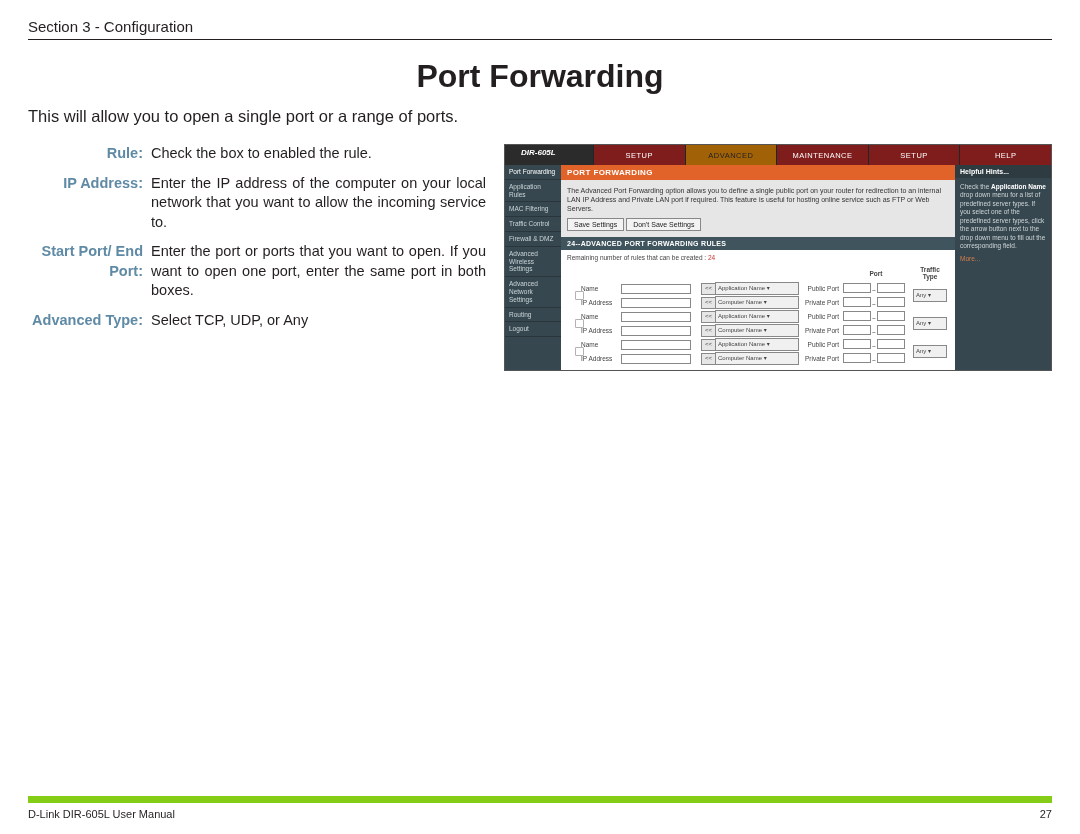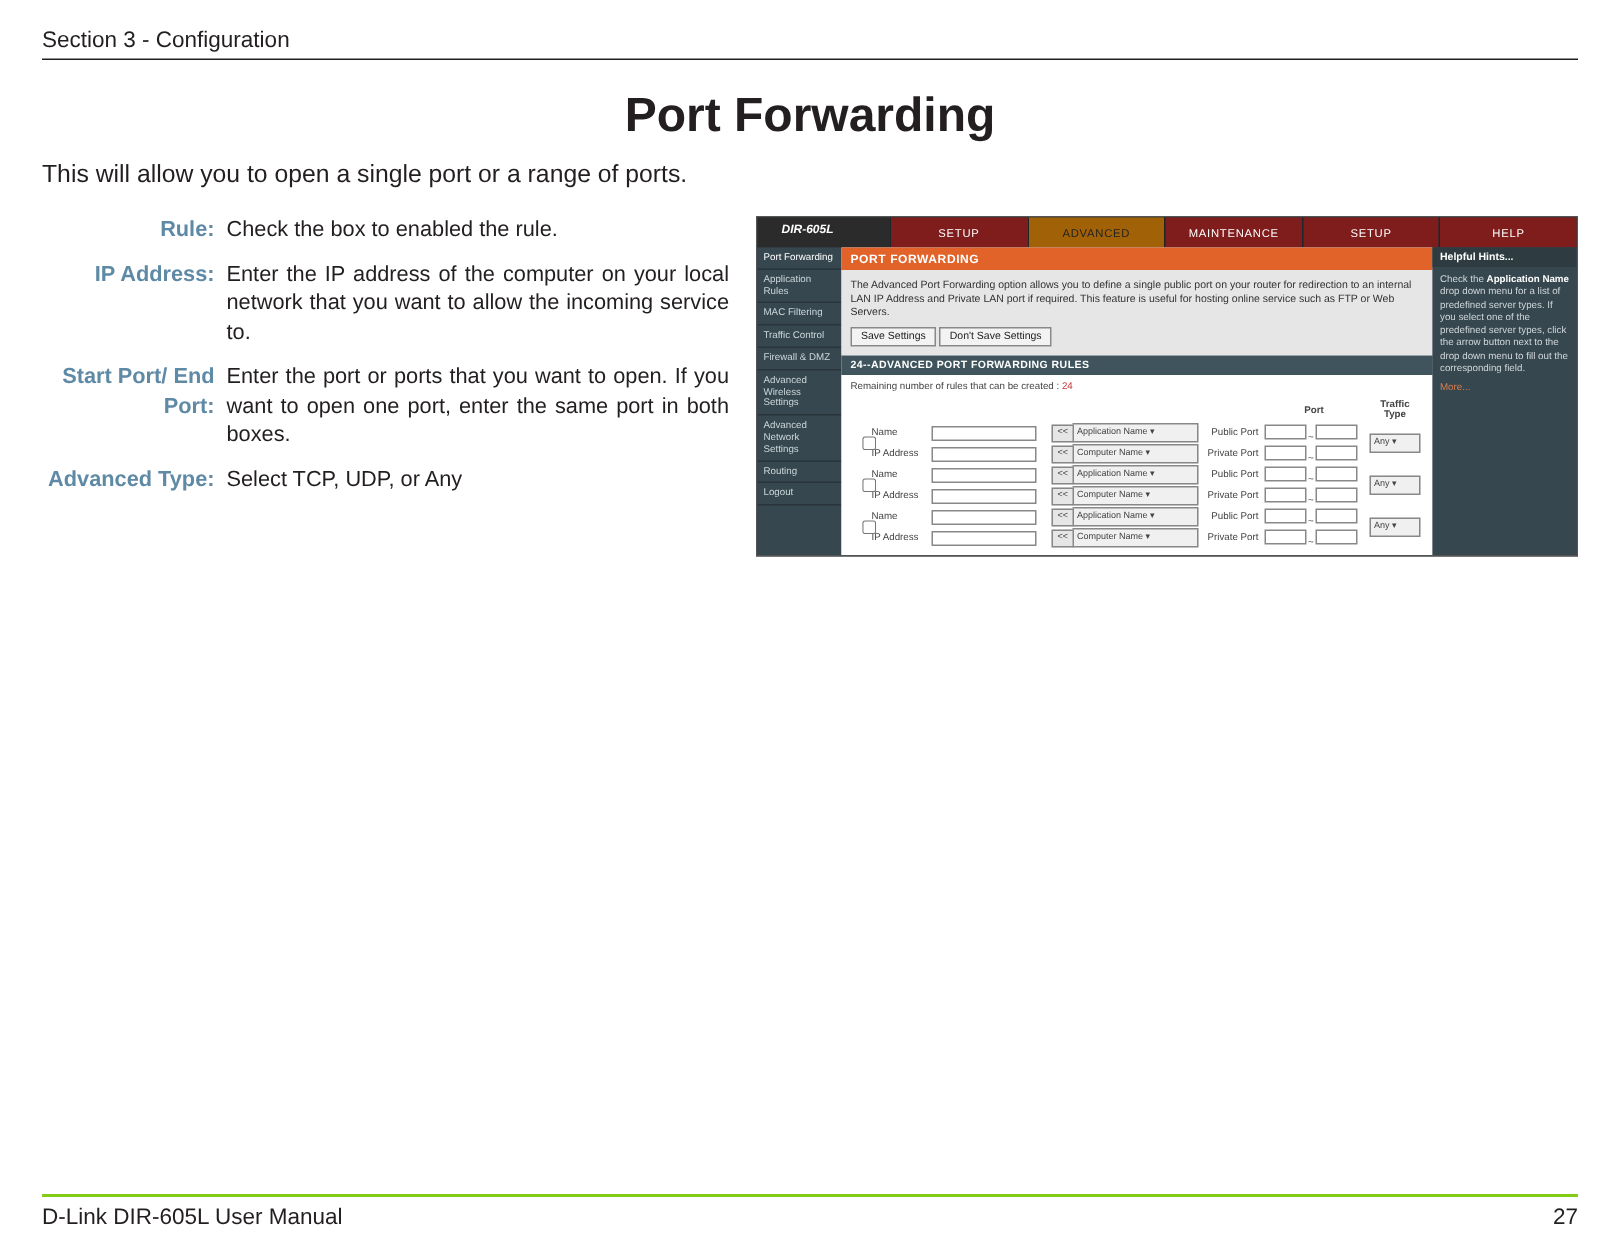--- a/index.html
+++ b/index.html
@@ -186,23 +186,23 @@
     color: #cfd6d9;
     line-height: 1.3;
   }
   .hints-body .b { font-weight: 700; color: #fff; }
   .hints-body .more { color: #d67d4d; display: block; margin-top: 4px; }
   .footer {
     position: absolute;
     bottom: 14px;
     left: 28px;
     right: 28px;
-    border-top: 2px solid #84cc16;
+    border-top: 7px solid #84cc16;
     padding-top: 5px;
-    font-size: 15px;
+    font-size: 11px;
     display: flex;
     justify-content: space-between;
     gap: 20px;
   }
 </style>
 </head>
 <body>
 
 <div class="header-line">Section 3 - Configuration</div>
 

